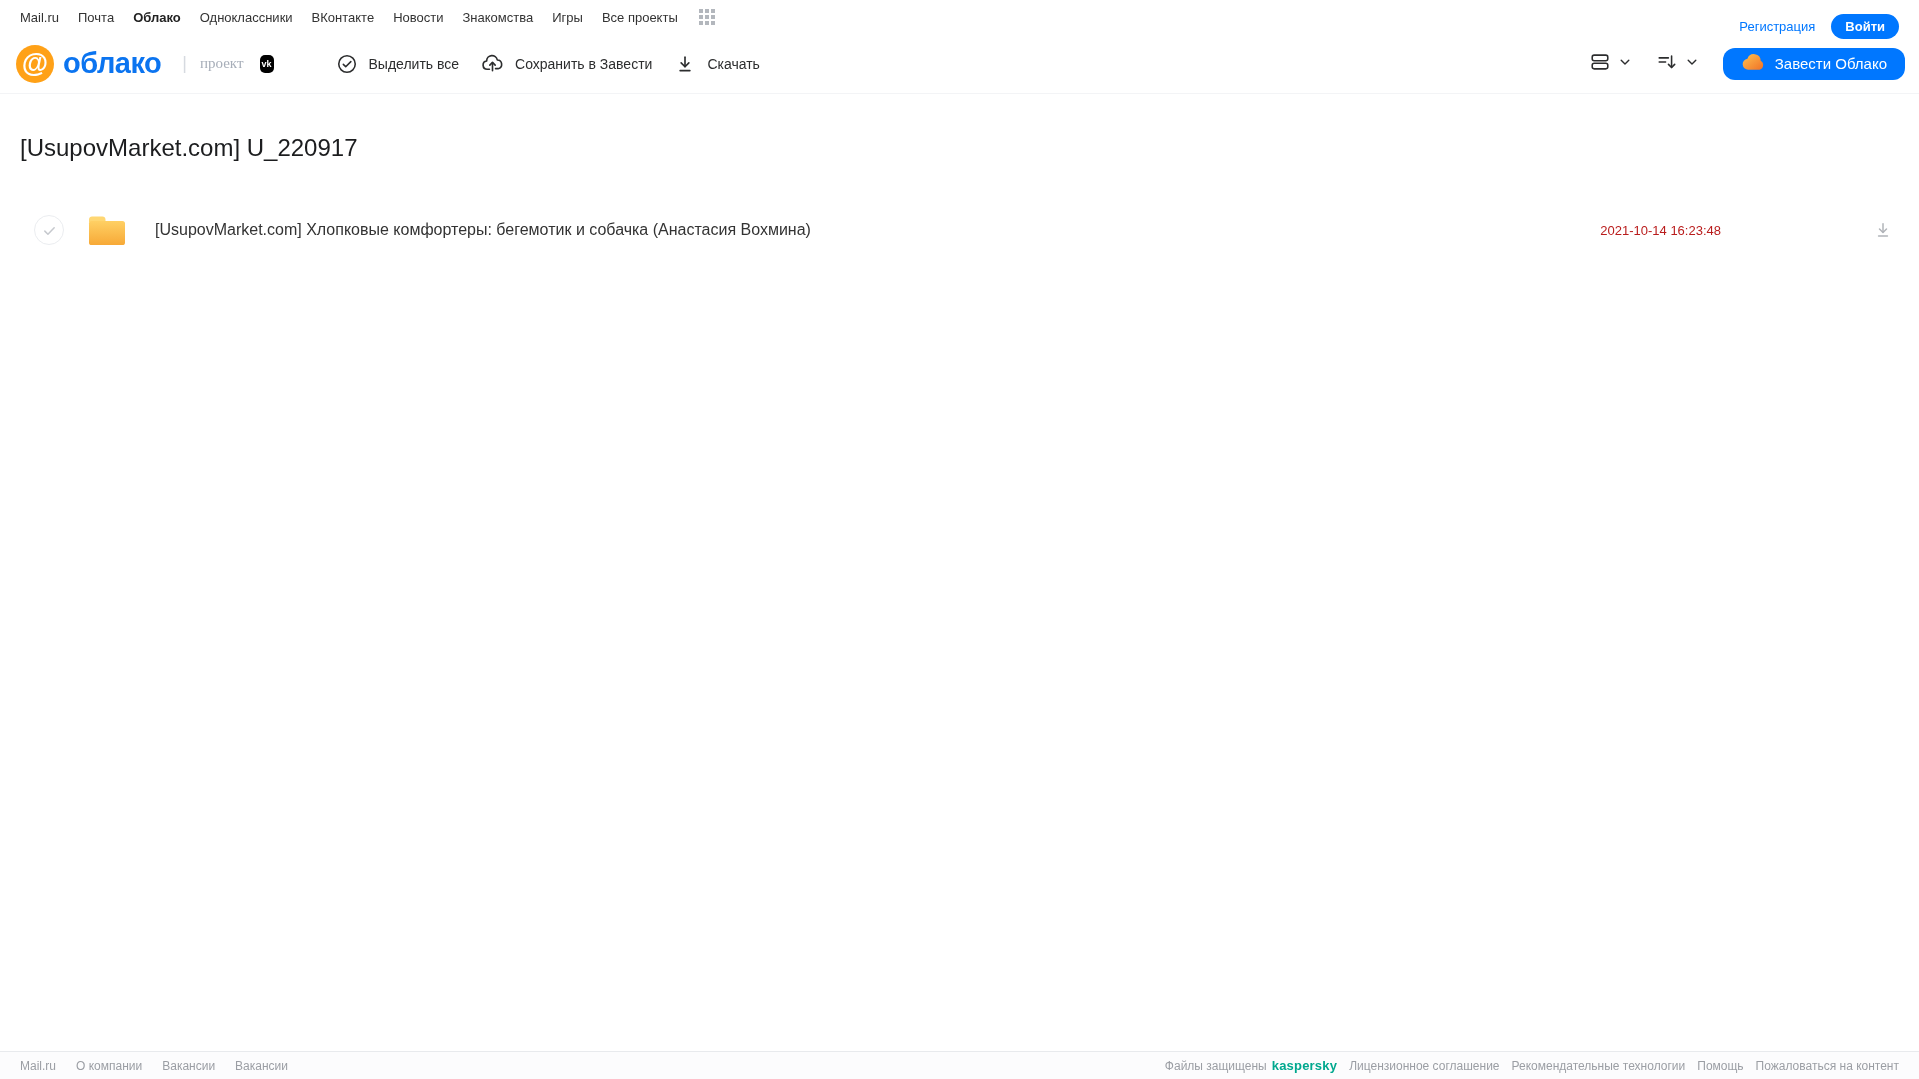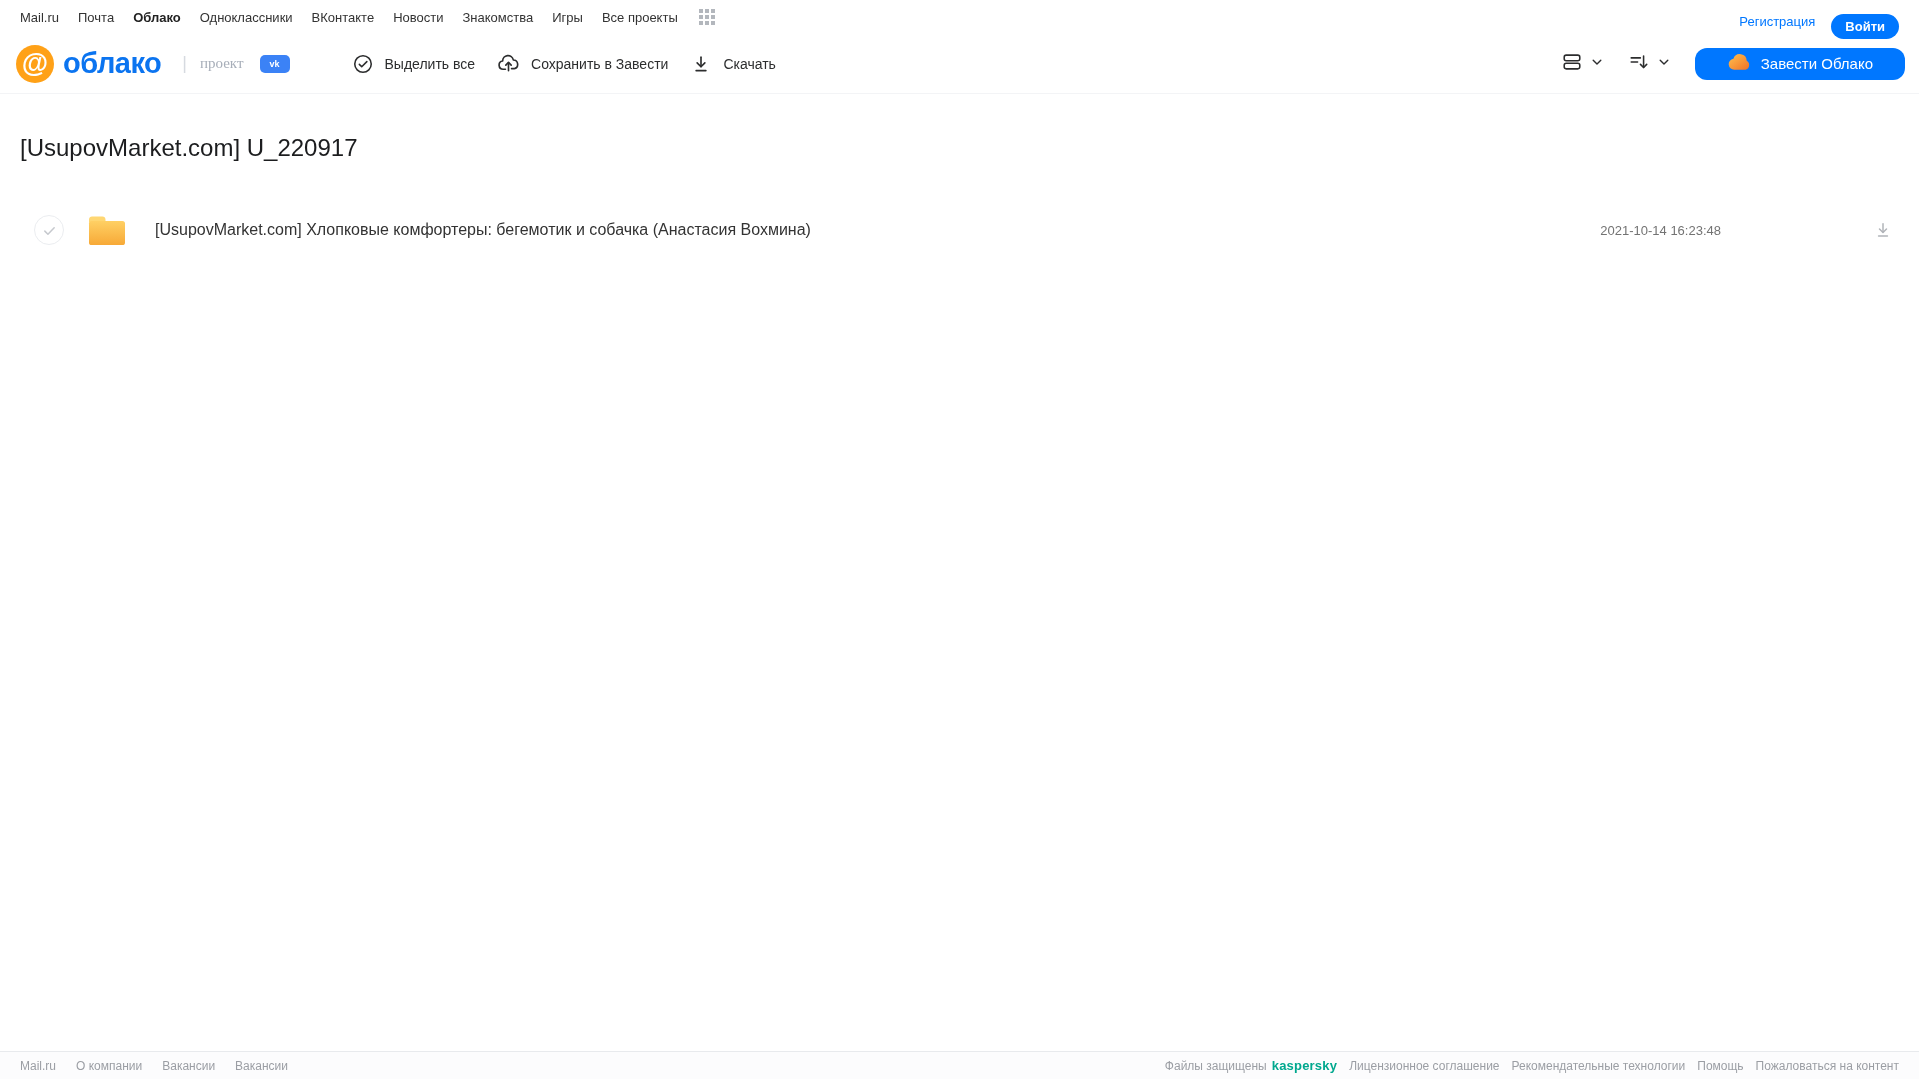--- a/index.html
+++ b/index.html
@@ -7,51 +7,51 @@
   body { position:relative; color:#2c2d2e; }
   a { text-decoration:none; }
 
   
   .topnav { display:flex; align-items:center; height:34px; padding:0 20px; font-size:13px; }
   .topnav-links { display:flex; align-items:center; gap:19px; }
   .topnav-link { color:#333; cursor:pointer; }
   .topnav-link.active { font-weight:bold; color:#222; }
   .grid-icon { display:inline-grid; grid-template-columns:repeat(3,4px); grid-gap:2px; margin-left:2px; cursor:pointer; }
   .grid-icon i { width:4px; height:4px; background:#b3b7bd; display:block; }
-  .topnav-right { margin-left:auto; display:flex; gap:16px;margin-top:19px; }
+  .topnav-right { margin-left:auto; display:flex; align-items:center; gap:16px;margin-top:19px; }
   .reg-link { color:#0077ff; cursor:pointer; font-size:13px; }
   .login-btn { background:#0077ff; color:#fff; border:none; border-radius:14px; padding:5px 14px; font-size:13px; font-weight:bold; cursor:pointer; font-family:inherit; }
 
   
   .header { display:flex; align-items:center; height:60px; padding:0 14px 0 16px; border-bottom:1px solid #f3f4f6; }
   .logo { display:flex; align-items:center; gap:9px; cursor:pointer; }
   .at-circle { width:38px; height:38px; border-radius:50%; background:#ffa117; color:#fff; display:flex; align-items:center; justify-content:center; font-size:27px; font-weight:bold; line-height:1; }
   .logo-text { font-size:29px; font-weight:bold; color:#0b74f0; letter-spacing:-0.5px; }
   .logo-sep { color:#d6dae0; font-size:18px; margin:0 4px 0 12px; }
   .project-label { color:#a7aeb9; font-size:15px; margin-right:7px;font-family:Liberation Serif, serif; }
-  .vk-badge { width:30px; height:18px; background:#3b82f6; border-radius:5px; color:#fff; font-size:9px; font-weight:bold; display:inline-flex; align-items:center; justify-content:center; }
+  .vk-badge { width:14px; height:18px; background:#000000; border-radius:5px; color:#fff; font-size:9px; font-weight:bold; display:inline-flex; align-items:center; justify-content:center; }
 
   .toolbar { display:flex; align-items:center; gap:22px; margin-left:62px; }
   .toolbar-item { display:flex; align-items:center; gap:11px; font-size:14px; color:#2c2d2e; cursor:pointer; }
   .toolbar-item svg { display:block; }
 
   .header-right { margin-left:auto; display:flex; align-items:center; gap:24px; }
   .hr-control { display:flex; align-items:center; gap:7px; cursor:pointer; }
-  .create-btn { background:#0077ff; color:#fff; border:none; border-radius:12px; height:32px; padding:0 32px; display:flex; align-items:center; gap:10px; font-size:15px; cursor:pointer; font-family:inherit; }
+  .create-btn { background:#0077ff; color:#fff; border:none; border-radius:12px; height:32px; padding:0 18px; display:flex; align-items:center; gap:10px; font-size:15px; cursor:pointer; font-family:inherit; }
 
   
   .page-title { margin:40px 0 0 20px; font-size:24px; font-weight:normal; color:#1c1d1f; }
 
   
   .file-list { margin-top:42px; }
   .file-row { display:flex; align-items:center; height:52px; padding:0 12px 0 34px; cursor:pointer; }
   .row-check { width:30px; height:30px; border-radius:50%; border:1px solid #ebedf0; background:#fff; display:flex; align-items:center; justify-content:center; flex:none; cursor:pointer; }
   .folder-wrap { margin-left:22px; flex:none; display:flex; }
   .file-name { margin-left:27px; font-size:16px; color:#333; }
-  .file-date { margin-left:auto; font-size:13px; color:#737373; }
+  .file-date { margin-left:auto; font-size:13px; color:#b91c1c; }
   .row-download { margin-left:152px; margin-right:14px; display:flex; cursor:pointer; }
 
   
   .footer { position:absolute; left:0; right:0; bottom:0; height:28px; background:#fcfcfd; border-top:1px solid #e8eaed; display:flex; align-items:center; padding:0 20px; font-size:12px; color:#9b9ea4; }
   .footer-left { display:flex; gap:20px; }
   .footer-right { margin-left:auto; display:flex; gap:12px; align-items:center; }
   .footer a, .footer span.link { color:#9b9ea4; cursor:pointer; }
   .kasper { display:flex; gap:5px; align-items:center; }
   .kasper-logo { color:#00a88e; font-weight:bold; font-size:13px; letter-spacing:0.2px; cursor:pointer; }
 </style>

